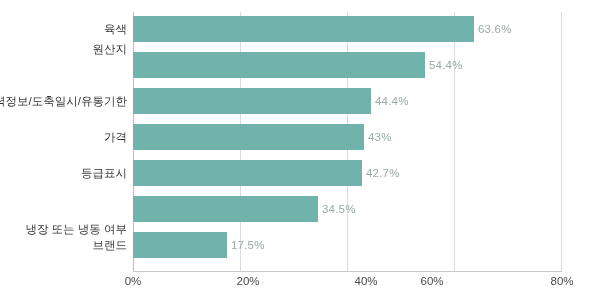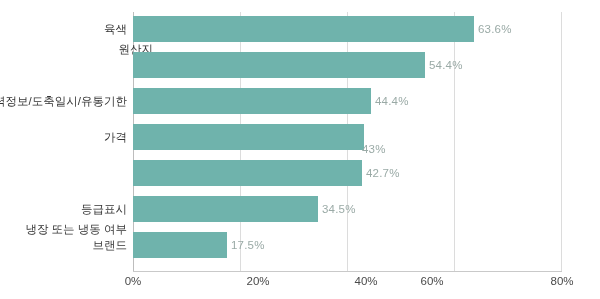--- a/index.html
+++ b/index.html
@@ -113,42 +113,42 @@
   <div class="axis-line-x"></div>
 
   <div id="rows-container">
       <div class="cat-label-wrap" style="top: 16px;">
         <span style="color: rgb(51, 51, 51);">육색</span>
       </div>
       <div class="row" style="left: 133px; top: 16px; width: 489px;">
         <div class="bar" style="width: 341px; background: rgb(111, 179, 172);"></div>
         <div class="bar-value" style="left: 345px; color: rgb(154, 170, 166);">63.6%</div>
       </div>
-      <div class="cat-label-wrap" style="top: 36px; padding-left: 26px;">
+      <div class="cat-label-wrap" style="top: 36px;">
         <span style="color: rgb(51, 51, 51);">원산지</span>
       </div>
       <div class="row" style="left: 133px; top: 52px; width: 489px;">
         <div class="bar" style="width: 292px; background: rgb(111, 179, 172);"></div>
         <div class="bar-value" style="left: 296px; color: rgb(154, 170, 166);">54.4%</div>
       </div>
       <div class="cat-label-wrap" style="top: 88px;">
         <span style="color: rgb(51, 51, 51);">이력정보/도축일시/유통기한</span>
       </div>
       <div class="row" style="left: 133px; top: 88px; width: 489px;">
         <div class="bar" style="width: 238px; background: rgb(111, 179, 172);"></div>
         <div class="bar-value" style="left: 242px; color: rgb(154, 170, 166); text-align: right;">44.4%</div>
       </div>
       <div class="cat-label-wrap" style="top: 124px;">
         <span style="color: rgb(51, 51, 51);">가격</span>
       </div>
       <div class="row" style="left: 133px; top: 124px; width: 489px;">
         <div class="bar" style="width: 231px; background: rgb(111, 179, 172);"></div>
-        <div class="bar-value" style="left: 229px; color: rgb(154, 170, 166); margin-top: 12px;">43%</div>
+        <div class="bar-value" style="left: 235px; color: rgb(154, 170, 166);">43%</div>
       </div>
-      <div class="cat-label-wrap" style="top: 160px; margin-top: 36px;">
+      <div class="cat-label-wrap" style="top: 160px;">
         <span style="color: rgb(51, 51, 51);">등급표시</span>
       </div>
       <div class="row" style="left: 133px; top: 160px; width: 489px;">
         <div class="bar" style="width: 229px; background: rgb(111, 179, 172);"></div>
         <div class="bar-value" style="left: 233px; color: rgb(154, 170, 166);">42.7%</div>
       </div>
       <div class="cat-label-wrap" style="top: 196px;">
         <span style="color: rgb(51, 51, 51); margin-top: 20px;">냉장 또는 냉동 여부</span>
       </div>
       <div class="row" style="left: 133px; top: 196px; width: 489px;">
@@ -159,19 +159,19 @@
         <span style="color: rgb(51, 51, 51);">브랜드</span>
       </div>
       <div class="row" style="left: 133px; top: 232px; width: 489px;">
         <div class="bar" style="width: 94px; background: rgb(111, 179, 172);"></div>
         <div class="bar-value" style="left: 98px; color: rgb(154, 170, 166);">17.5%</div>
       </div>
     </div>
 
   <div id="xticks-container">
       <div class="xtick" style="left: 133px;">0%</div>
-      <div class="xtick" style="left: 258px;">20%</div>
+      <div class="xtick" style="left: 248px;">20%</div>
       <div class="xtick" style="left: 366px;">40%</div>
       <div class="xtick" style="left: 432px; text-align: center;">60%</div>
       <div class="xtick" style="left: 562px;">80%</div>
     </div>
 
 </div>
 
 </body></html>

